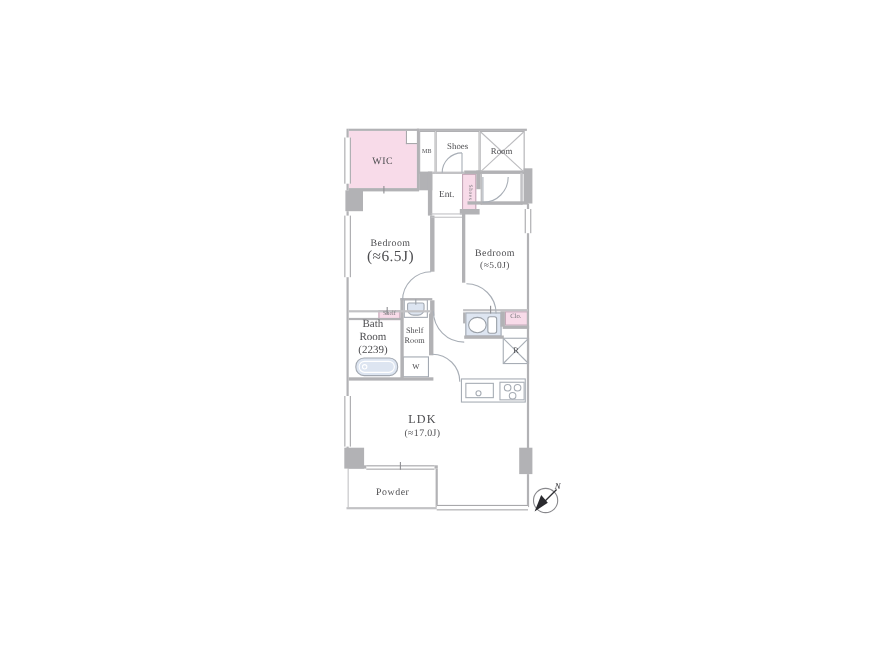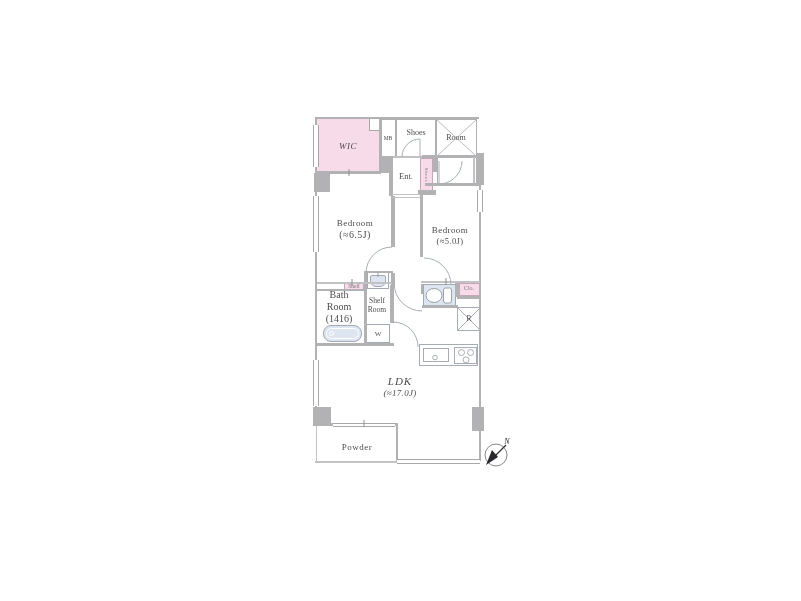--- a/index.html
+++ b/index.html
@@ -133,52 +133,52 @@
         <circle cx="470.5" cy="352.5" r="3"></circle>
         <circle cx="466" cy="359.8" r="3"></circle>
     </g>
     <g>
       <circle cx="496" cy="455" r="11" fill="#ffffff" stroke="#88888c"></circle>
       <line x1="491" y1="460" x2="506" y2="445" stroke="#303034" stroke-width="1.2"></line>
       <polygon points="486,465 498,457 492,450" fill="#2a2a2e"></polygon>
     </g>
   </svg>
 
-  <div class="lbl" style="left:348px;top:146px;font-size:9px;letter-spacing:0.5px;font-style:italic;">WIC</div>
+  <div class="lbl" style="left:348px;top:146px;font-size:9px;letter-spacing:0.5px;">WIC</div>
   <div class="lbl" style="left:388px;top:138px;font-size:5.5px;">MB</div>
   <div class="lbl" style="left:416px;top:133px;font-size:8px;">Shoes</div>
   <div class="lbl" style="left:456px;top:138px;font-size:8px;">Room</div>
   <div class="lbl" style="left:406px;top:176px;font-size:8.5px;">Ent.</div>
   <div class="lbl vert" style="left:426px;top:175px;font-size:5px;letter-spacing:0.5px;color:#77777b;">Shoes</div>
 
   <div class="lbl" style="left:355px;top:229px;font-size:9px;letter-spacing:0.4px;">
     <span class="ln">Bedroom</span>
-    <span class="ln" style="font-size:10px;">(≈6.5J)</span>
+    <span class="ln" style="font-size:14px;">(≈6.5J)</span>
   </div>
   <div class="lbl" style="left:450px;top:235px;font-size:9px;letter-spacing:0.4px;">
     <span class="ln">Bedroom</span>
     <span class="ln" style="font-size:8.5px;">(≈5.0J)</span>
   </div>
 
   <div class="lbl" style="left:354px;top:286px;font-size:5.5px;color:#77777b;">Shelf</div>
 
   <div class="lbl" style="left:339px;top:307px;font-size:10px;">
     <span class="ln">Bath</span>
     <span class="ln">Room</span>
-    <span class="ln">(1416)</span>
+    <span class="ln">(2239)</span>
   </div>
   <div class="lbl" style="left:377px;top:306px;font-size:7.5px;">
     <span class="ln">Shelf</span>
     <span class="ln">Room</span>
   </div>
 
   <div class="lbl" style="left:378px;top:334px;font-size:7px;">W</div>
   <div class="lbl" style="left:469px;top:289px;font-size:6px;color:#77777b;">Clo.</div>
   <div class="lbl" style="left:469px;top:319px;font-size:7.5px;">R</div>
 
-  <div class="lbl" style="left:400px;top:387px;font-size:11px;letter-spacing:1px;font-style:italic;">
+  <div class="lbl" style="left:384px;top:387px;font-size:11px;letter-spacing:1px;">
     <span class="ln">LDK</span>
     <span class="ln" style="font-size:9px;letter-spacing:0.3px;">(≈17.0J)</span>
   </div>
   <div class="lbl" style="left:357px;top:447px;font-size:9px;letter-spacing:0.5px;">Powder</div>
   <div class="lbl" style="left:507px;top:442px;font-size:8px;font-style:italic;color:#2a2a2e;">N</div>
 
 </div>
 
 </body></html>

